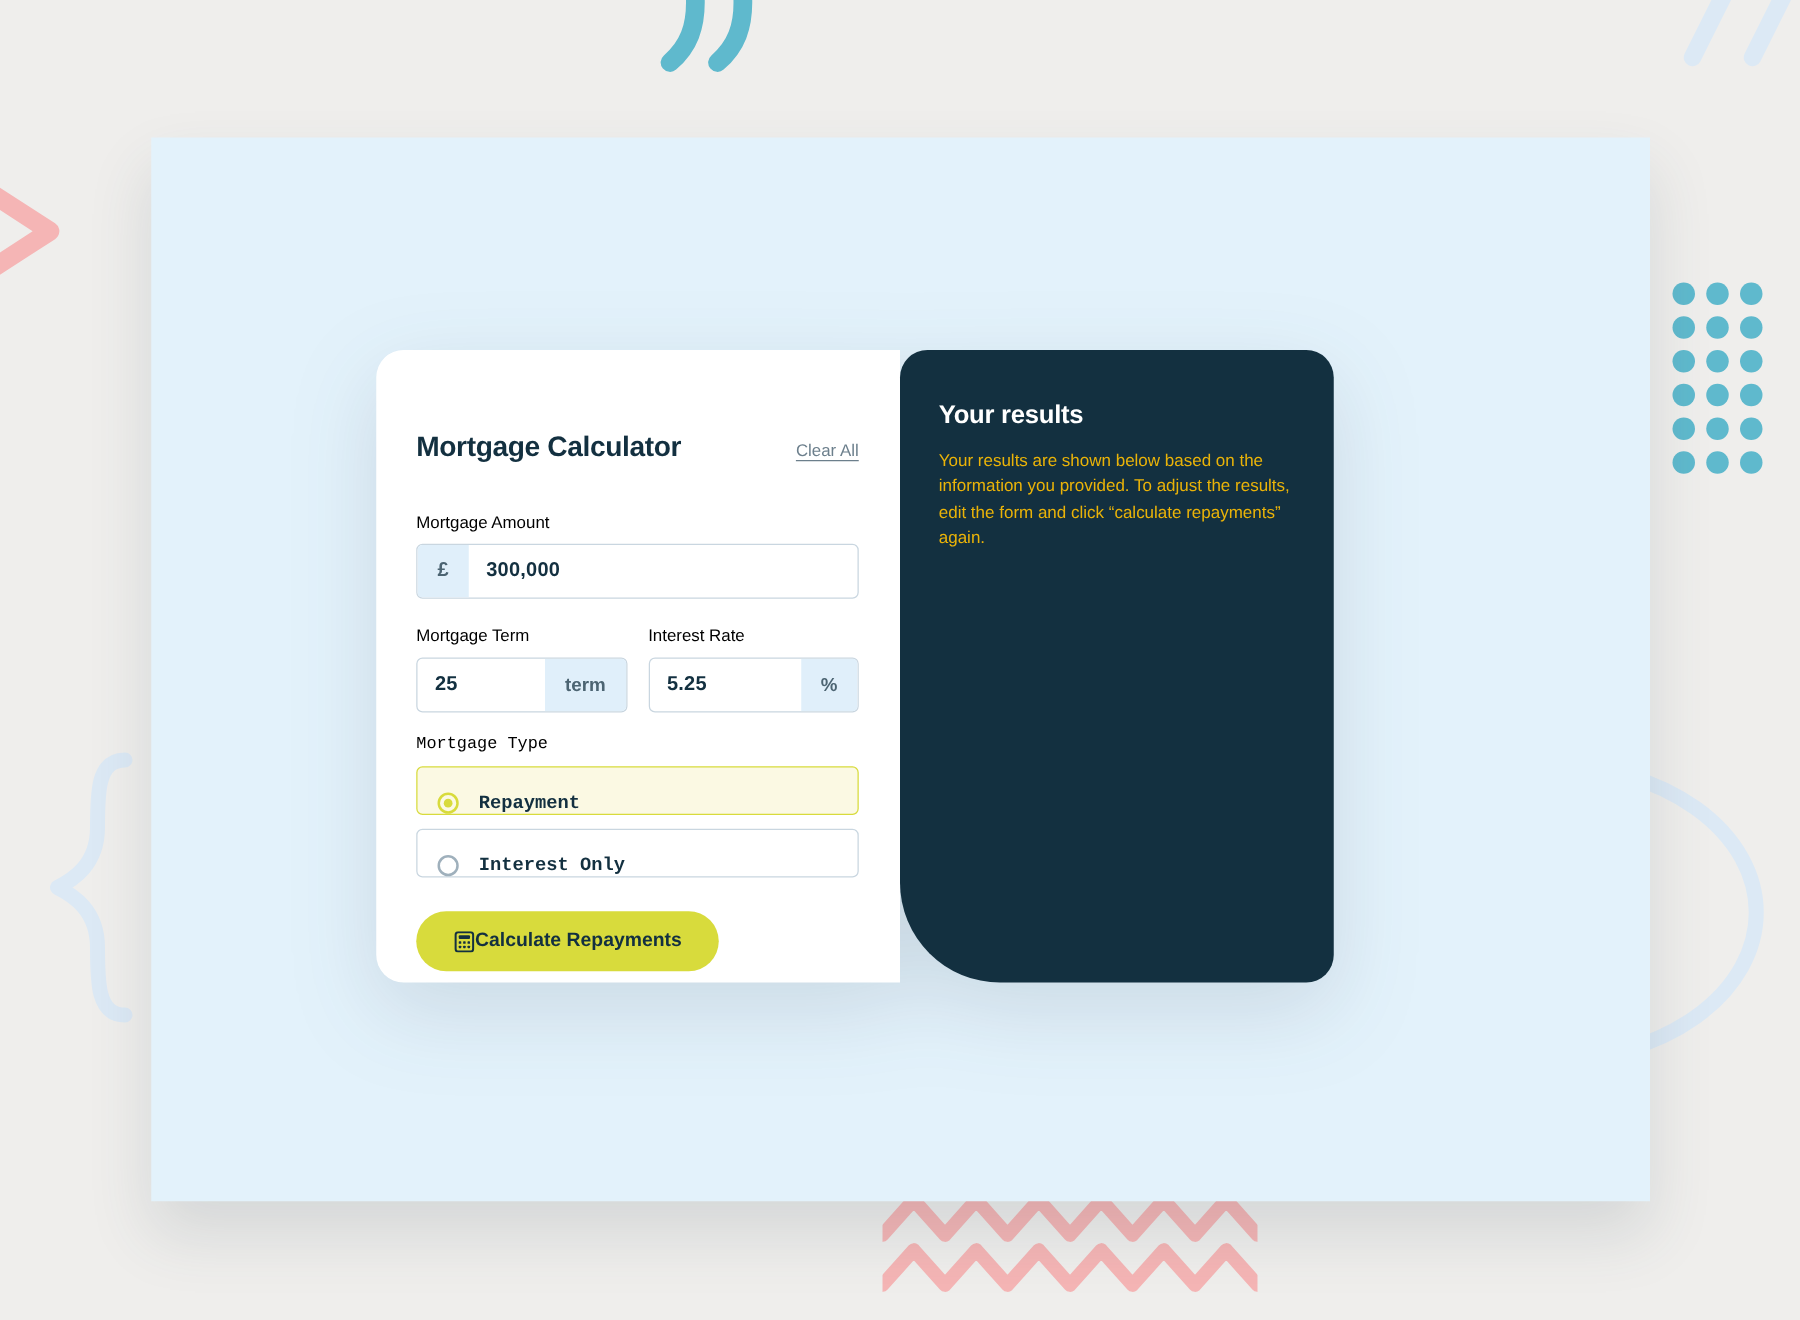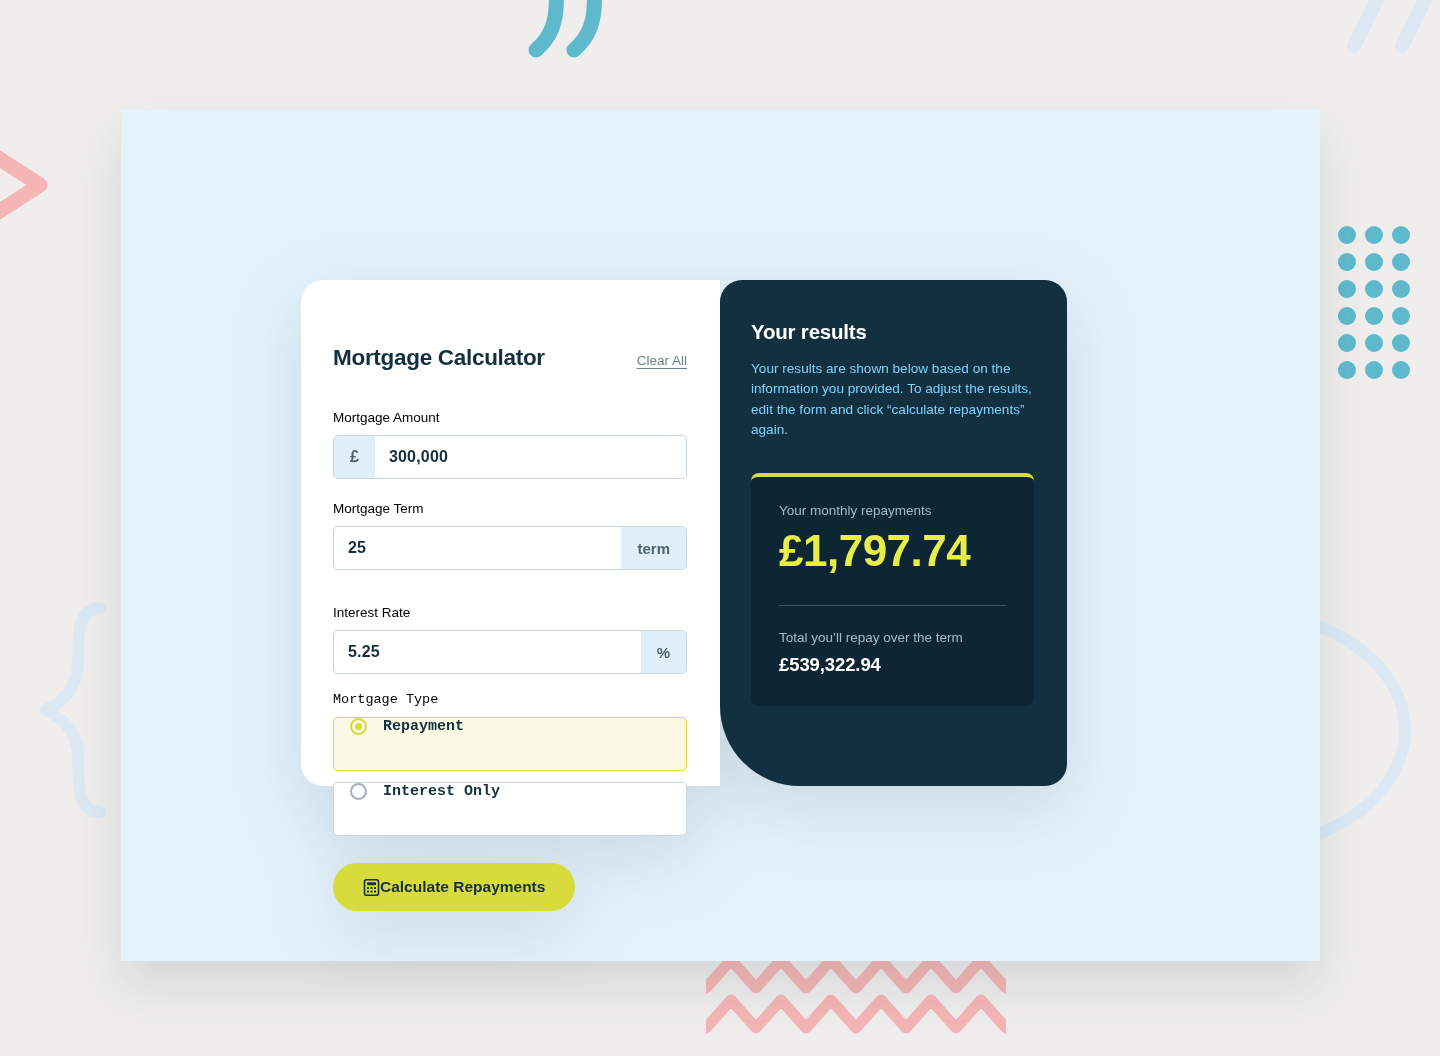--- a/index.html
+++ b/index.html
@@ -121,29 +121,29 @@
     flex: 1;
     display: flex;
     align-items: center;
     padding: 0 14px;
     font-size: 16px;
     font-weight: bold;
     color: #133040;
     letter-spacing: .2px;
   }
 
-  .row-2 { display: flex; gap: 17px; flex-direction: column; }
+  .row-2 { display: flex; gap: 17px; }
   .row-2 .field { flex: 1; margin-bottom: 18px; }
 
   
   .radio-group { margin-bottom: 27px; font-family: Liberation Mono, monospace; }
   .radio {
     display: flex;
-    align-items: flex-start;
-    height: 54px;
+    align-items: flex-end;
+    height: 39px;
     border: 1px solid #c9d6e0;
     border-radius: 5px;
     padding: 0 16px;
     margin-bottom: 11px;
     cursor: pointer;
     background: #fff;
   }
   .radio.selected {
     background: #fbf9e3;
     border-color: #d8db3c;
@@ -191,21 +191,21 @@
   
   .results-title {
     font-size: 20.5px;
     font-weight: bold;
     margin-bottom: 15px;
     letter-spacing: -.2px;
   }
   .results-desc {
     font-size: 13.6px;
     line-height: 20.3px;
-    color: #7dd3fc;
+    color: #eab308;
     margin-bottom: 33px;
     max-width: 352px;
   }
 
   .result-box {
     background: #0e2633;
     border-top: 4px solid #d8db3c;
     border-radius: 8px;
     padding: 26px 28px 30px;
   }
@@ -349,21 +349,14 @@
         </svg>
       </span>
       <span>Calculate Repayments</span>
     </button>
   </div>
 
   <div class="results-pane">
     <div class="results-title">Your results</div>
     <div class="results-desc">Your results are shown below based on the information you provided. To adjust the results, edit the form and click “calculate repayments” again.</div>
 
-    <div class="result-box">
-      <div class="result-caption">Your monthly repayments</div>
-      <div class="result-primary">£1,797.74</div>
-      <div class="result-divider"></div>
-      <div class="result-caption">Total you’ll repay over the term</div>
-      <div class="result-secondary">£539,322.94</div>
-    </div>
   </div>
 </div>
 
 </body></html>

